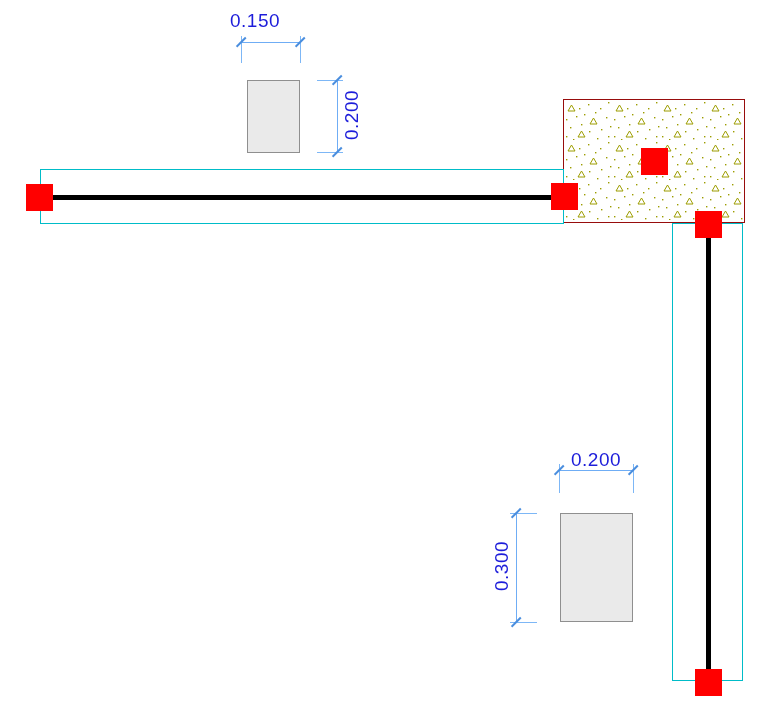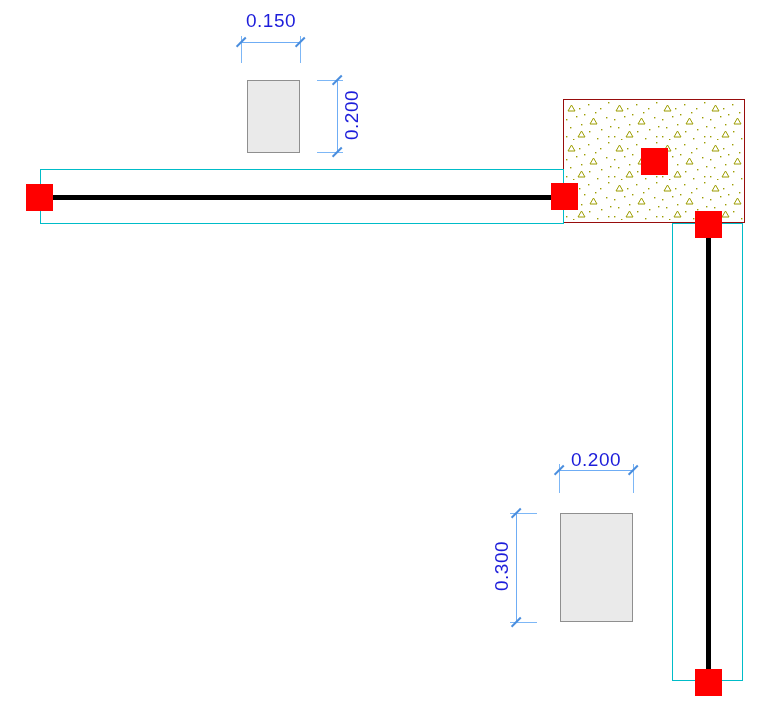--- a/index.html
+++ b/index.html
@@ -71,21 +71,21 @@
   <div class="abs centerline" style="left:706px;top:237px;width:5px;height:432px;"></div>
 
   <div class="abs node" style="left:26px;top:184px;"></div>
   <div class="abs node" style="left:551px;top:183px;"></div>
   <div class="abs node" style="left:641px;top:148px;"></div>
   <div class="abs node" style="left:695px;top:211px;"></div>
   <div class="abs node" style="left:695px;top:669px;"></div>
 
   <div class="abs section-preview" style="left:247px;top:80px;width:53px;height:73px;"></div>
 
-  <div class="abs dim-label" style="left:234px;top:11px;">0.150</div>
+  <div class="abs dim-label" style="left:218px;top:11px;">0.150</div>
   <div class="abs dim-line" style="left:241px;top:42px;width:59px;height:1px;"></div>
   <div class="abs dim-ext" style="left:241px;top:36px;width:1px;height:27px;"></div>
   <div class="abs dim-ext" style="left:300px;top:36px;width:1px;height:27px;"></div>
   <div class="abs dim-tick" style="left:241px;top:42px;"></div>
   <div class="abs dim-tick" style="left:300px;top:42px;"></div>
 
   <div class="abs dim-label vert" style="left:315px;top:105px;">0.200</div>
   <div class="abs dim-line" style="left:337px;top:80px;width:1px;height:72px;"></div>
   <div class="abs dim-ext" style="left:317px;top:80px;width:26px;height:1px;"></div>
   <div class="abs dim-ext" style="left:317px;top:152px;width:26px;height:1px;"></div>

